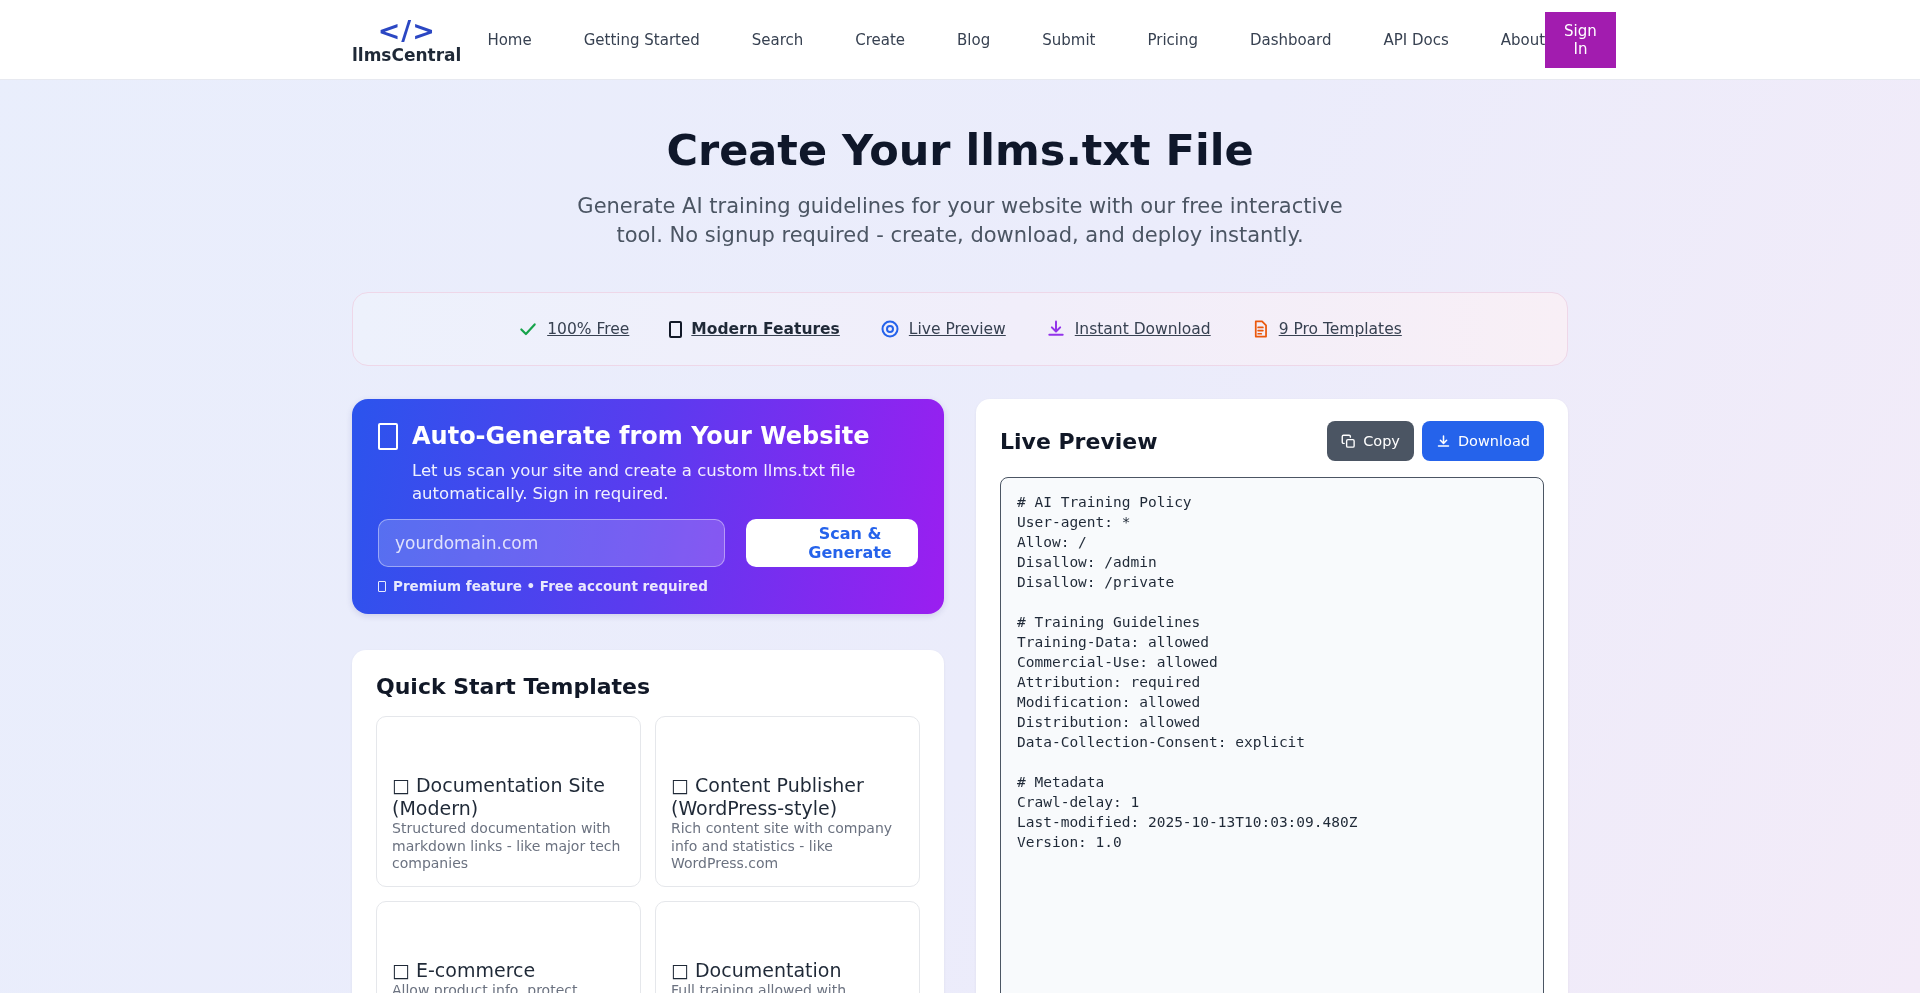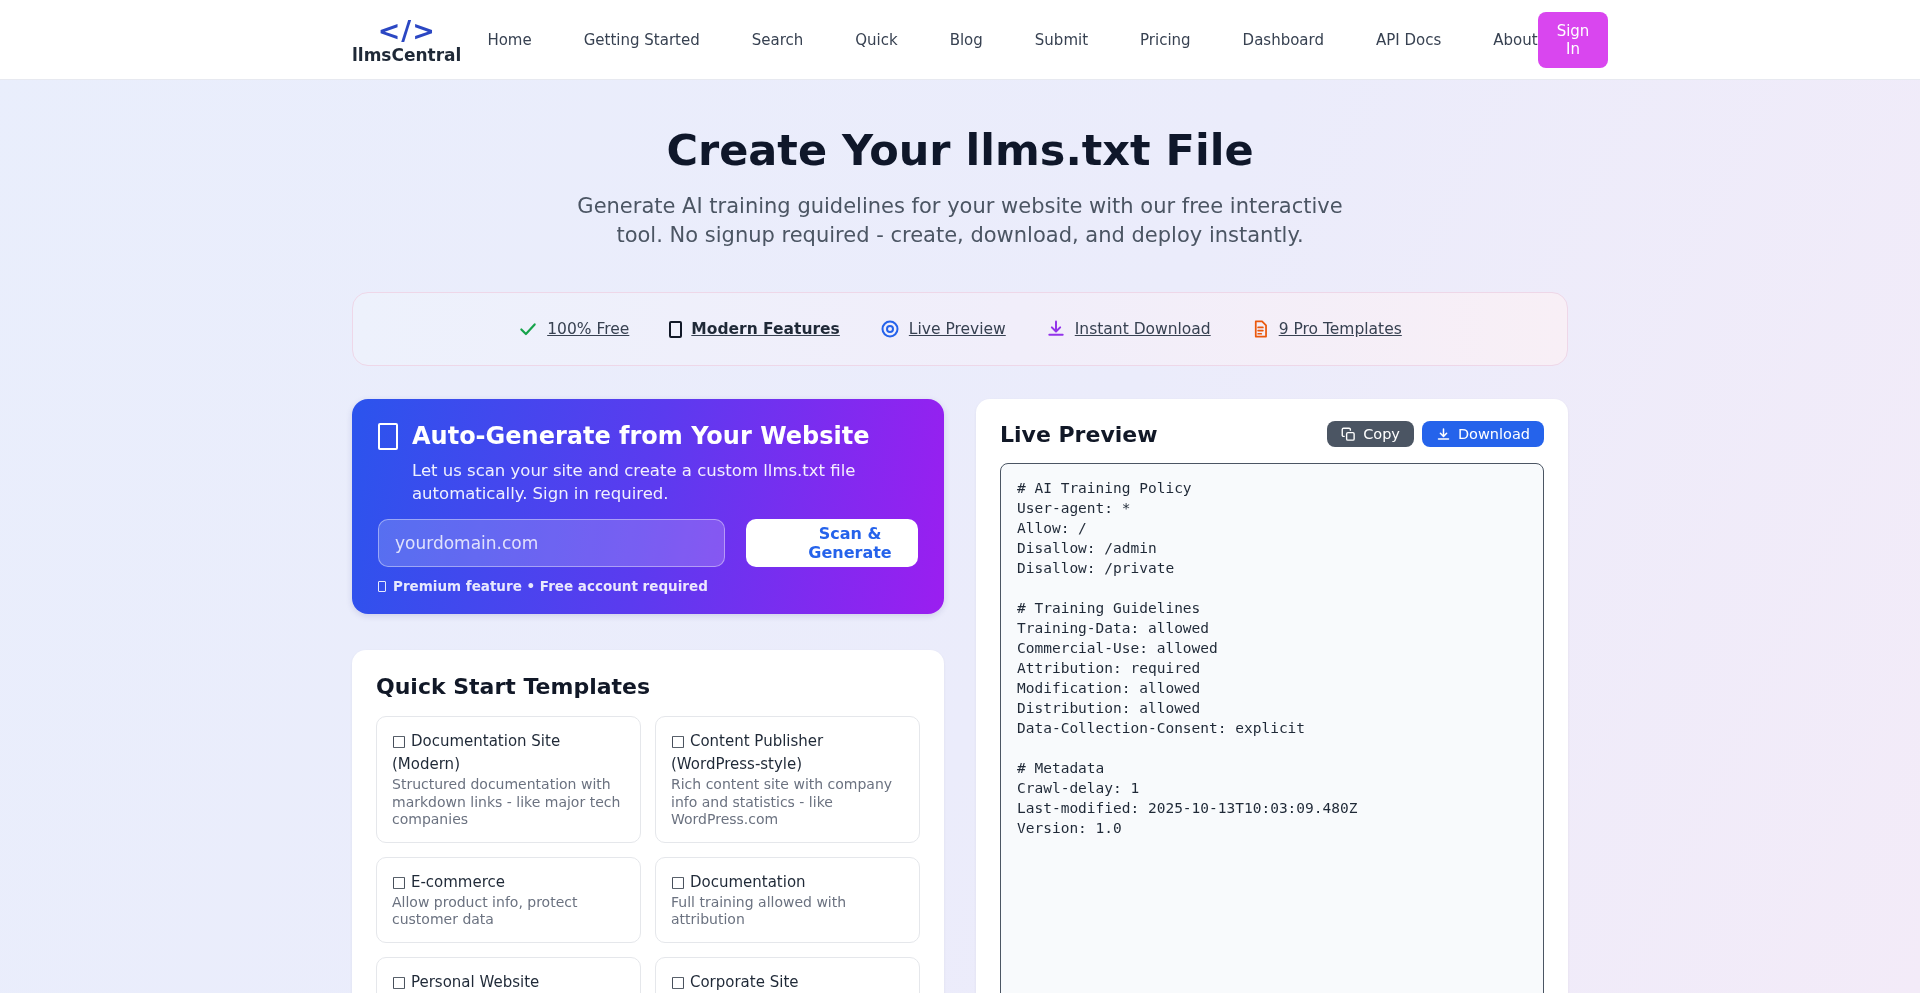--- a/index.html
+++ b/index.html
@@ -12,21 +12,21 @@
   .container { width:1216px; margin:0 auto; }
 
   
   .nav { height:80px; background:#ffffff; border-bottom:1px solid #e7e9f0; }
   .nav-inner { display:flex; align-items:center; height:80px; }
   .brand { display:flex; flex-direction:column; align-items:center; line-height:1; cursor:pointer; }
   .brand-icon { font-weight:bold; font-size:27px; color:#2b47c3; letter-spacing:1px; }
   .brand-name { font-weight:bold; font-size:17px; color:#1f2937; margin-top:3px; }
   .nav-links { display:flex; gap:52px; margin-left:26px; align-items:center; }
   .nav-link { font-size:15px; color:#374151; text-decoration:none; white-space:nowrap; cursor:pointer; }
-  .signin-btn { margin-left:auto; background:#d946ef; color:#fff; border:none; border-radius:8px;
+  .signin-btn { margin-left:auto; background:#a21caf; color:#fff; border:none; border-radius:0;
     padding:10px 19px; font-size:15px; font-family:inherit; cursor:pointer; }
 
   
   .hero-title { text-align:center; font-size:43px; line-height:48px; font-weight:bold; color:#0f172a; margin-top:46px; }
   .hero-sub { text-align:center; font-size:21px; line-height:29px; color:#4b5563; max-width:770px; margin:18px auto 0; }
 
   
   .badges {
     margin-top:42px; height:74px; border-radius:16px; border:1px solid #eed7e8;
     background:linear-gradient(to right,#edf1fc 0%,#f1eefa 55%,#f8eff6 100%);
@@ -66,30 +66,30 @@
   .tofu-note { display:inline-block; border:1.5px solid rgba(255,255,255,.88); width:8px; height:11px; border-radius:1px; }
 
   
   .panel { background:#fff; border-radius:14px; box-shadow:0 1px 3px rgba(15,23,42,.06); }
   .quick { margin-top:36px; padding:24px 24px 24px; }
   .quick h3 { font-size:22px; font-weight:bold; color:#111827; line-height:26px; }
   .tpl-grid { display:grid; grid-template-columns:1fr 1fr; gap:14px; margin-top:16px; }
   .tpl {
     border:1px solid #e5e7eb; border-radius:10px; padding:13px 15px; background:#fff; cursor:pointer;
   }
-  .tpl-title { font-size:15px; color:#1f2937; line-height:23px; }
+  .tpl-title { font-size:19px; color:#1f2937; line-height:23px;margin-top:44px; }
   .tpl-desc { font-size:14px; color:#6b7280; line-height:17.5px; margin-top:0; }
 
   
   .preview { padding:22px 24px; min-height:660px; }
   .prev-head { display:flex; align-items:center; }
   .prev-title { font-size:22px; font-weight:bold; color:#111827; }
   .prev-actions { margin-left:auto; display:flex; gap:8px; }
   .btn { display:flex; align-items:center; gap:7px; border:none; border-radius:8px; color:#fff;
-    font-size:14.5px; font-family:inherit; padding:5px 14px; cursor:pointer; }
+    font-size:14.5px; font-family:inherit; padding:12px 14px; cursor:pointer; }
   .btn-copy { background:#4b5563; }
   .btn-download { background:#2563eb; }
   .btn svg { display:block; }
   .code-box {
     margin-top:16px; border:1.5px solid #4b5563; border-radius:8px; background:#f8fafc;
     padding:14px 16px; height:600px;
     font-family:"DejaVu Sans Mono","Liberation Mono",monospace;
     font-size:14.5px; line-height:20px; color:#1f2937; white-space:pre; overflow:hidden;
   }
 </style>
@@ -99,21 +99,21 @@
 <header class="nav">
   <div class="container nav-inner">
     <div class="brand">
       <span class="brand-icon">&lt;/&gt;</span>
       <span class="brand-name">llmsCentral</span>
     </div>
     <nav class="nav-links">
       <a class="nav-link">Home</a>
       <a class="nav-link">Getting Started</a>
       <a class="nav-link">Search</a>
-      <a class="nav-link">Quick</a>
+      <a class="nav-link">Create</a>
       <a class="nav-link">Blog</a>
       <a class="nav-link">Submit</a>
       <a class="nav-link">Pricing</a>
       <a class="nav-link">Dashboard</a>
       <a class="nav-link">API Docs</a>
       <a class="nav-link">About</a>
     </nav>
     <button class="signin-btn">Sign In</button>
   </div>
 </header>

